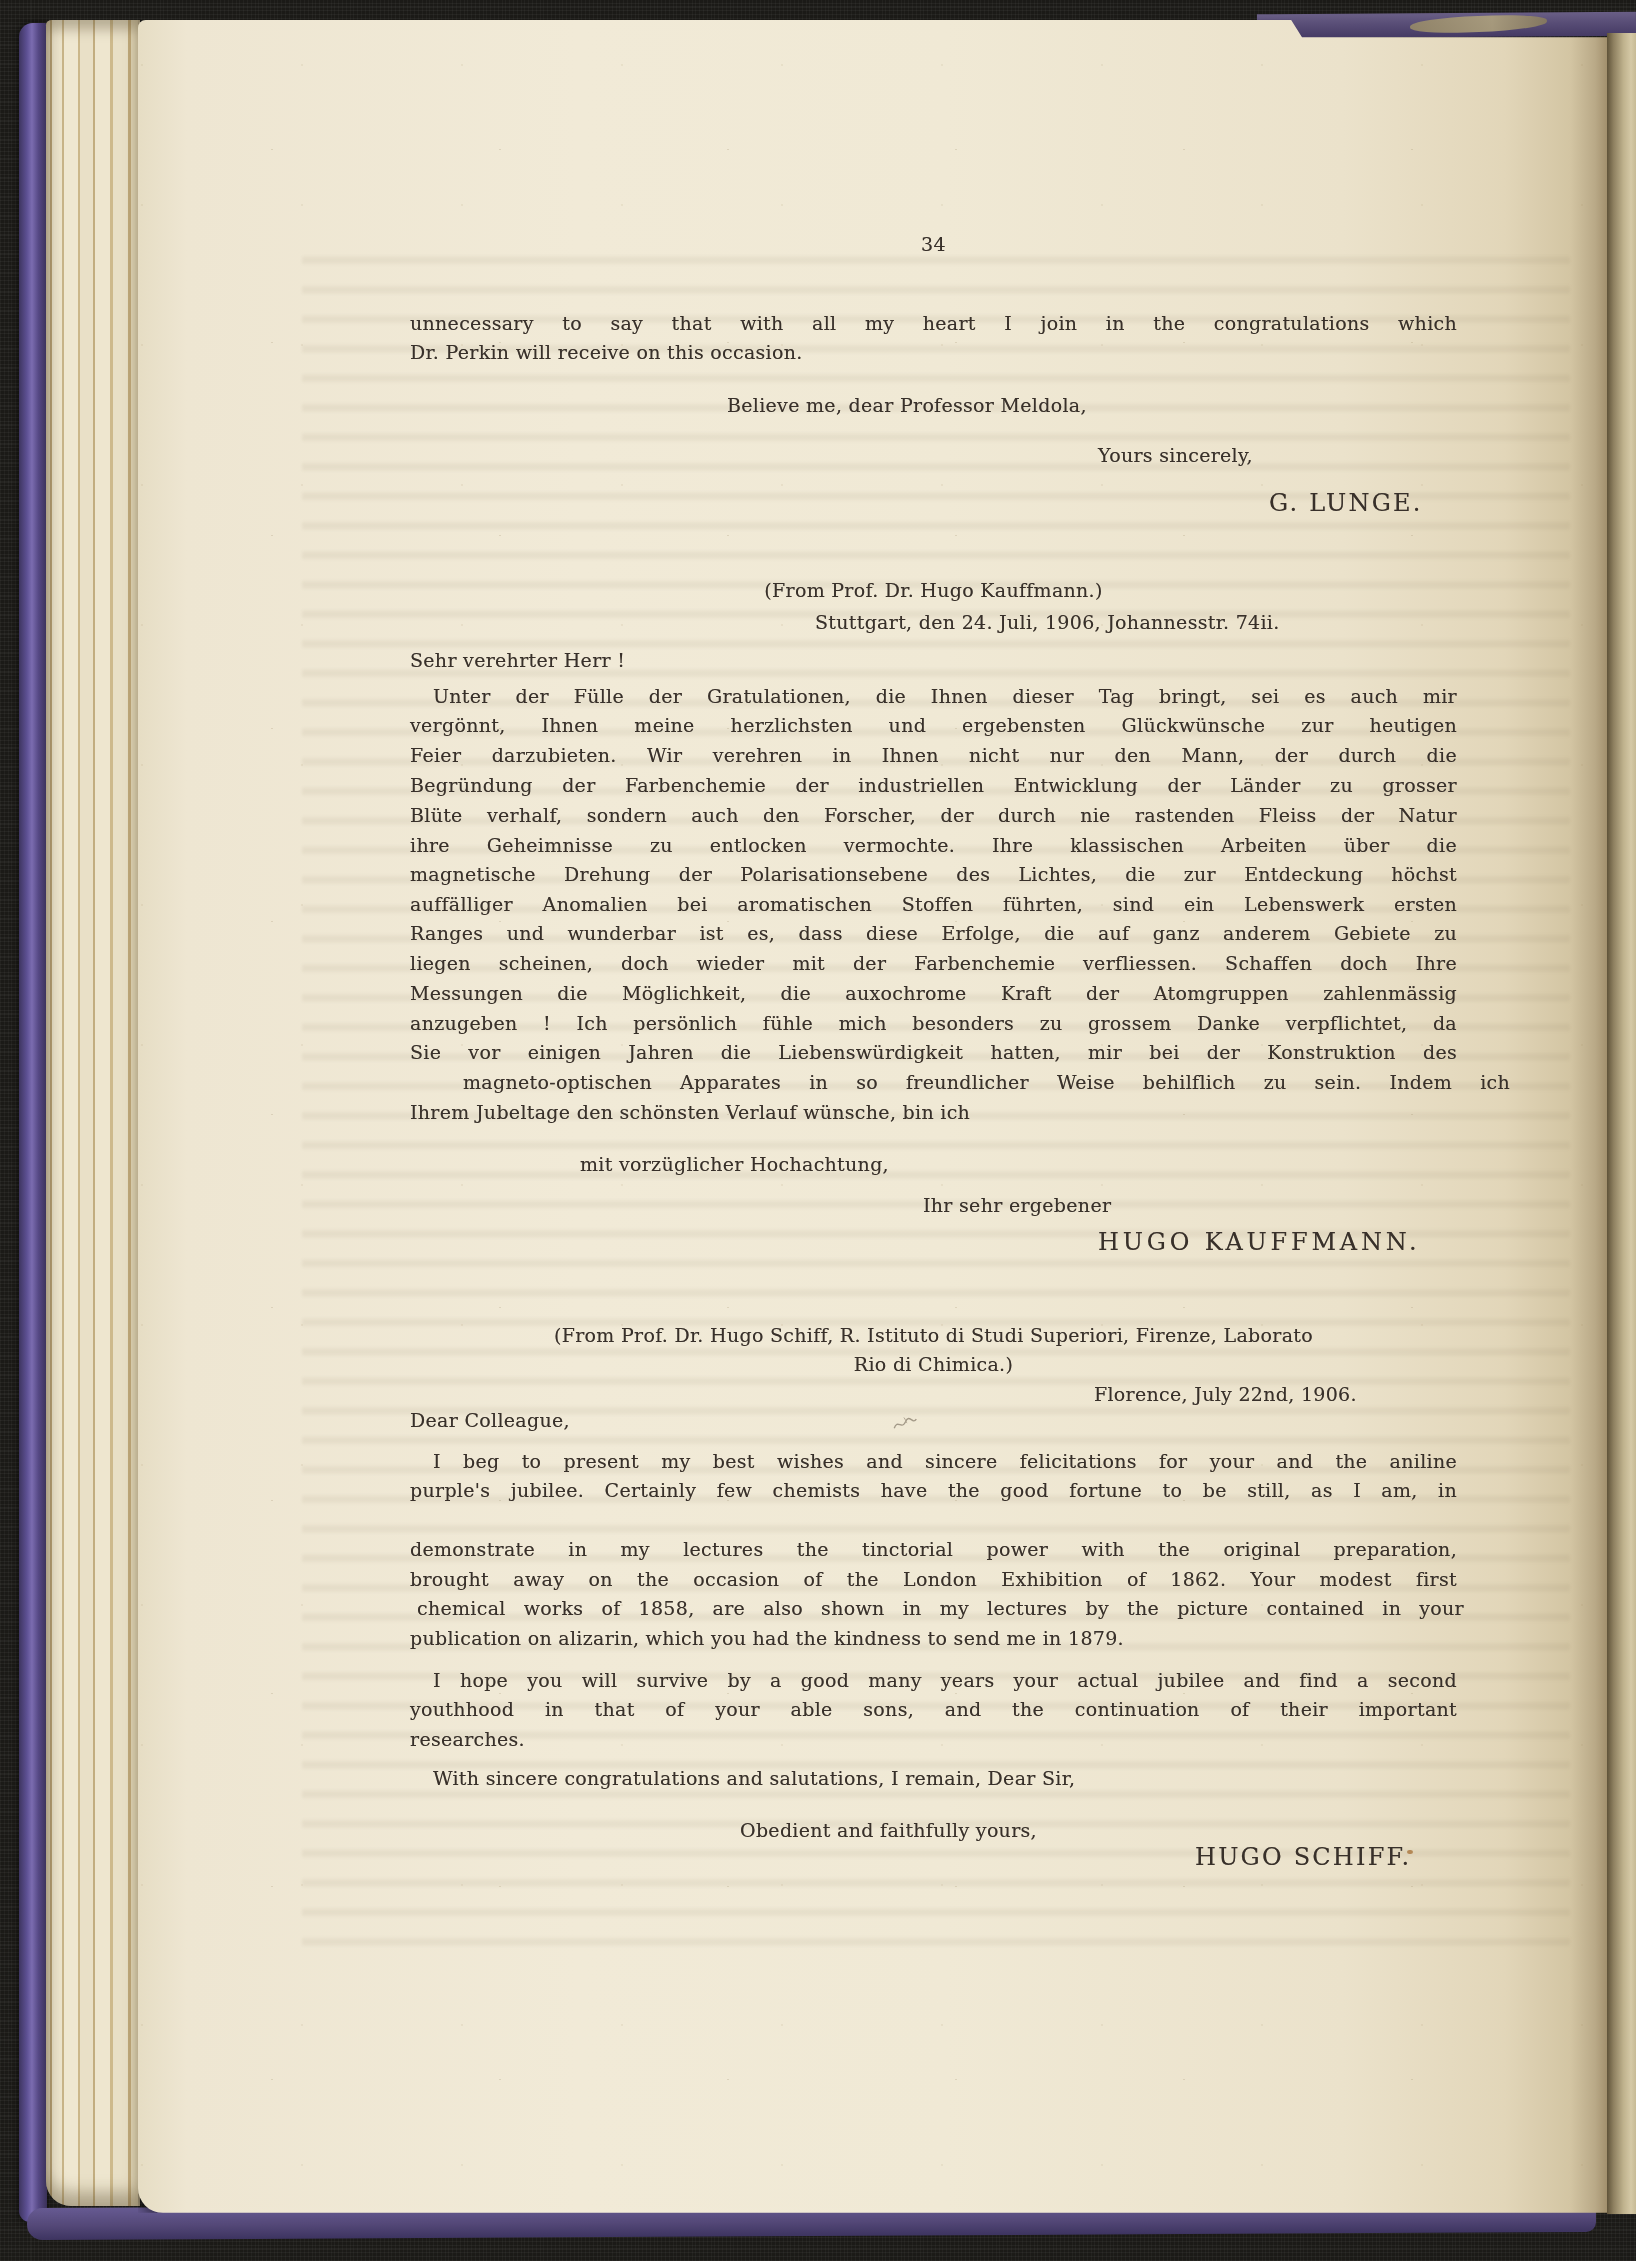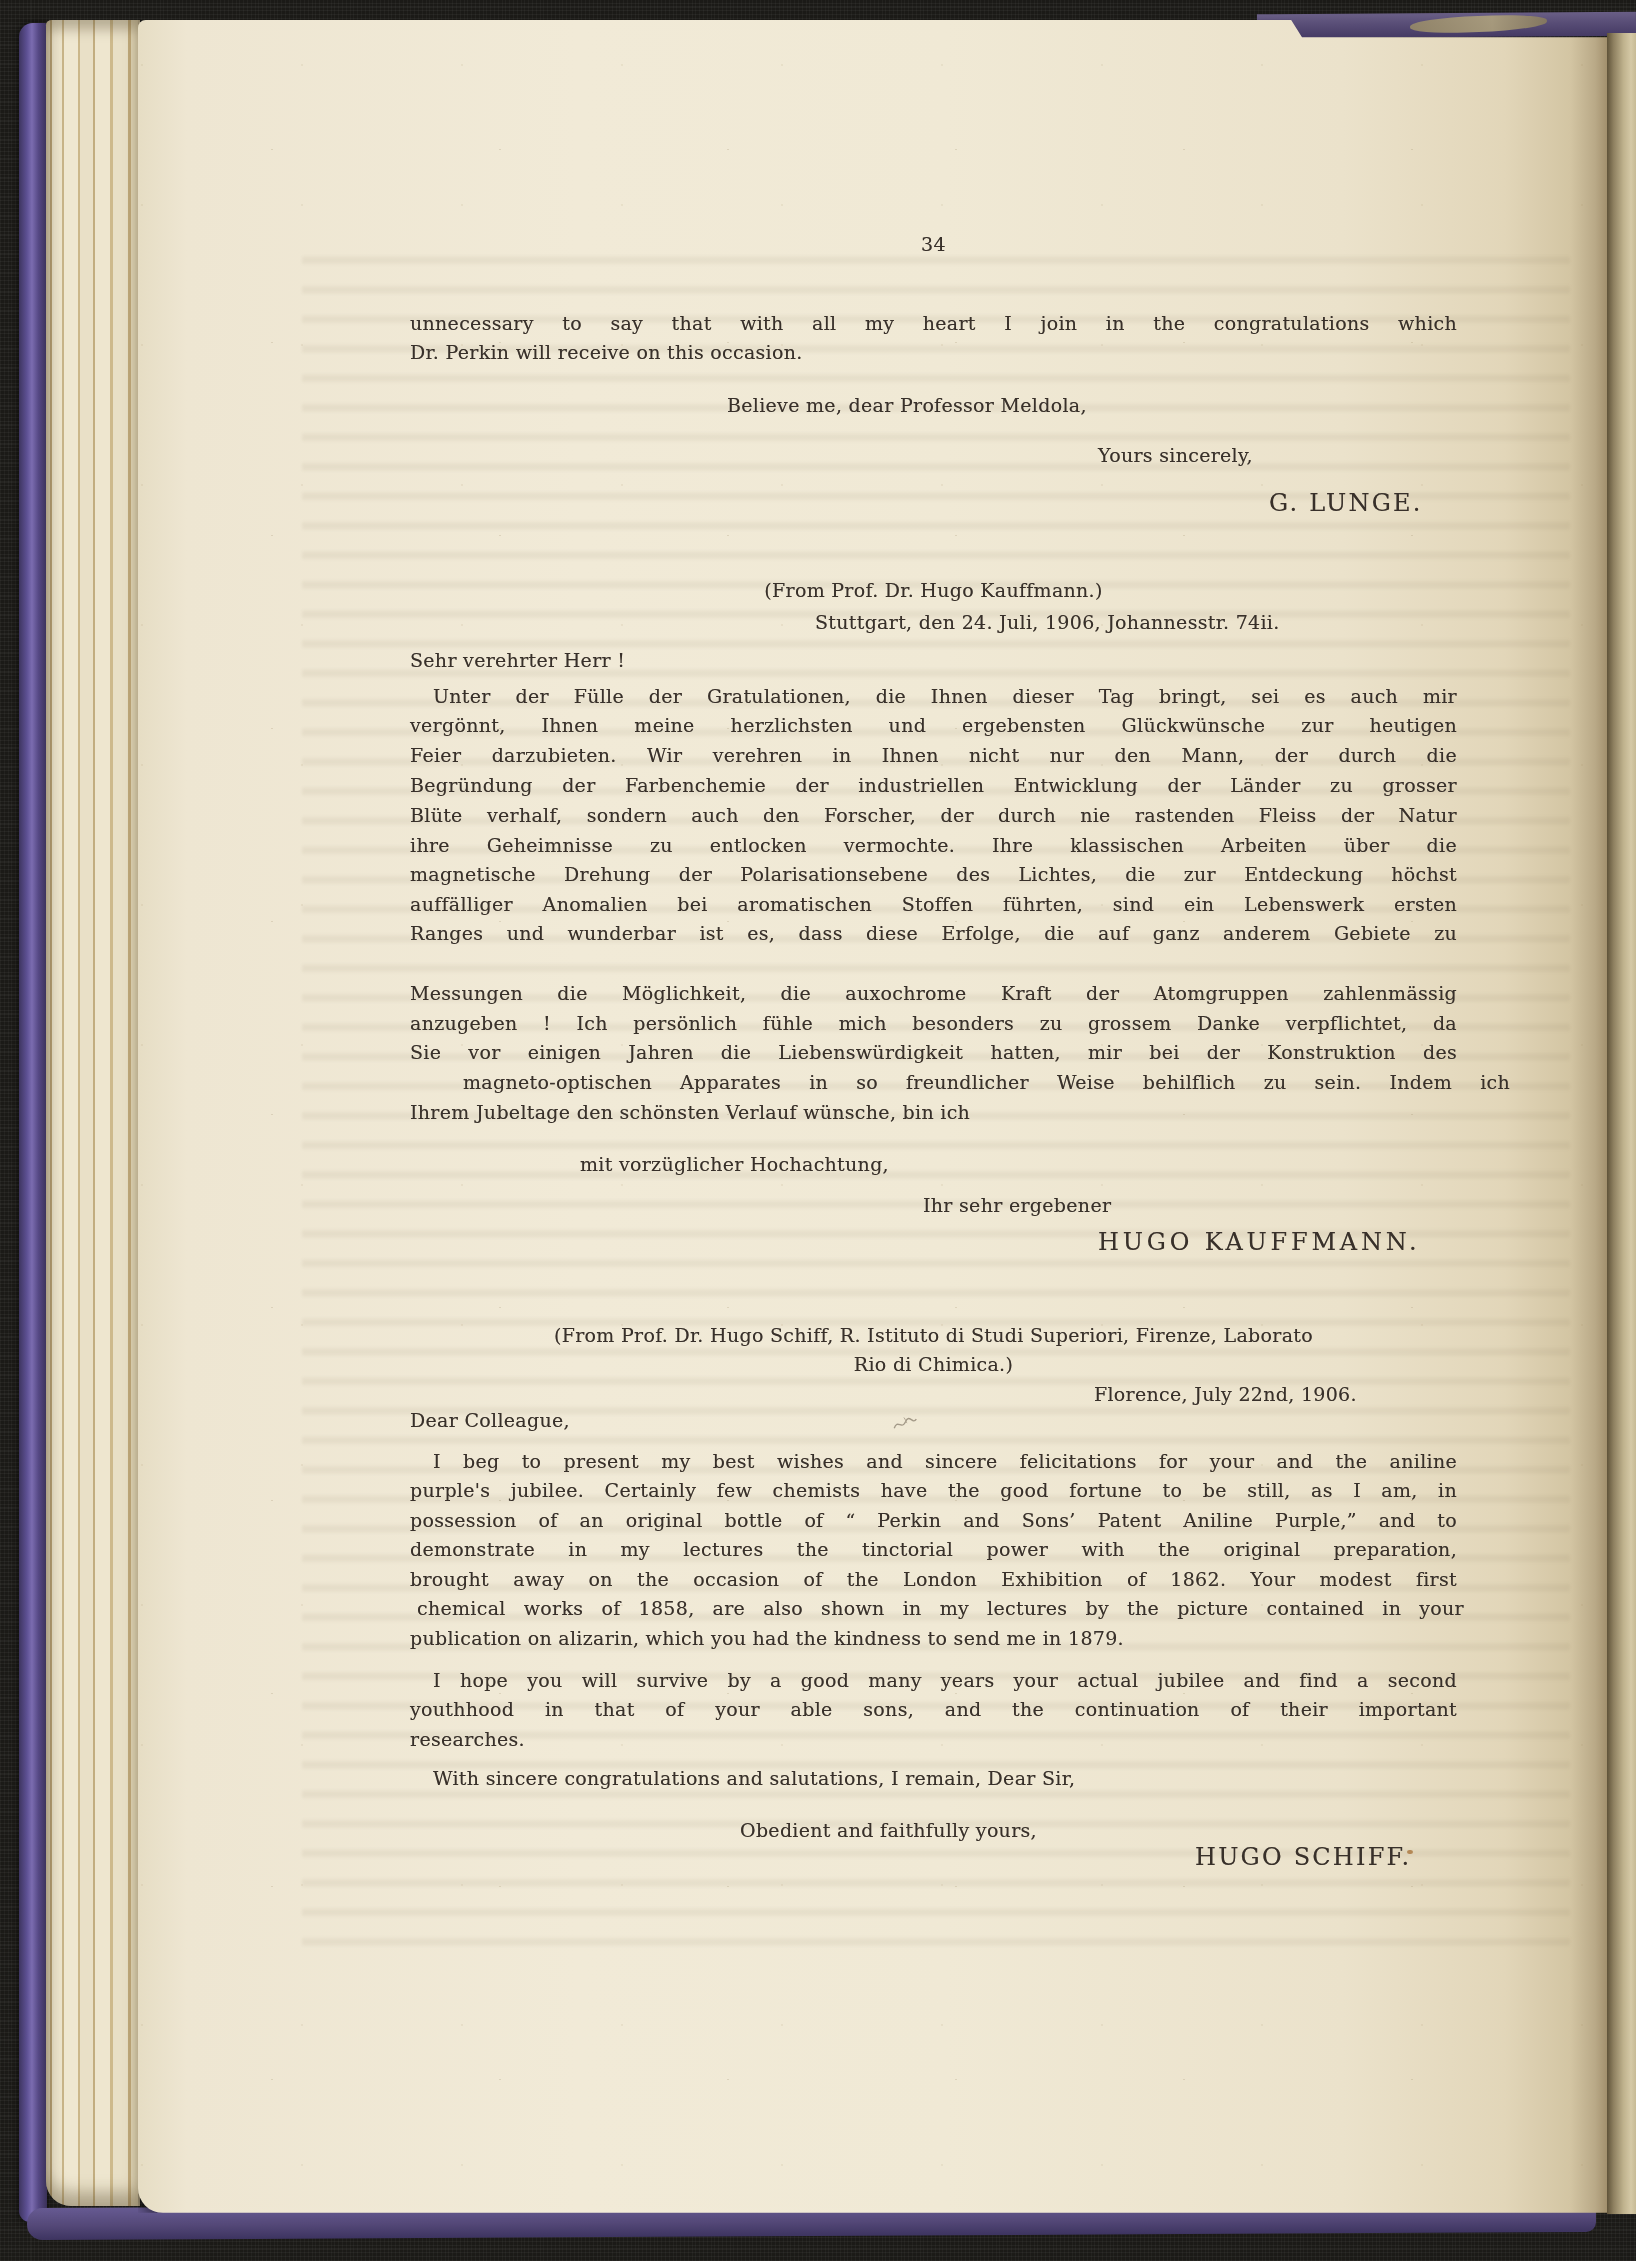--- a/index.html
+++ b/index.html
@@ -117,20 +117,21 @@
 
   <div class="line jl" style="left:295px;top:662px;width:1024px;">Unter der Fülle der Gratulationen, die Ihnen dieser Tag bringt, sei es auch mir</div>
   <div class="line jl" style="left:272px;top:691px;width:1047px;">vergönnt, Ihnen meine herzlichsten und ergebensten Glückwünsche zur heutigen</div>
   <div class="line jl" style="left:272px;top:721px;width:1047px;">Feier darzubieten.  Wir verehren in Ihnen nicht nur den Mann, der durch die</div>
   <div class="line jl" style="left:272px;top:751px;width:1047px;">Begründung der Farbenchemie der industriellen Entwicklung der Länder zu grosser</div>
   <div class="line jl" style="left:272px;top:781px;width:1047px;">Blüte verhalf, sondern auch den Forscher, der durch nie rastenden Fleiss der Natur</div>
   <div class="line jl" style="left:272px;top:811px;width:1047px;">ihre Geheimnisse zu entlocken vermochte.  Ihre klassischen Arbeiten über die</div>
   <div class="line jl" style="left:272px;top:840px;width:1047px;">magnetische Drehung der Polarisationsebene des Lichtes, die zur Entdeckung höchst</div>
   <div class="line jl" style="left:272px;top:870px;width:1047px;">auffälliger Anomalien bei aromatischen Stoffen führten, sind ein Lebenswerk ersten</div>
   <div class="line jl" style="left:272px;top:899px;width:1047px;">Ranges und wunderbar ist es, dass diese Erfolge, die auf ganz anderem Gebiete zu</div>
+  <div class="line jl" style="left:272px;top:929px;width:1047px;">liegen scheinen, doch wieder mit der Farbenchemie verfliessen.  Schaffen doch Ihre</div>
   <div class="line jl" style="left:272px;top:959px;width:1047px;">Messungen die Möglichkeit, die auxochrome Kraft der Atomgruppen zahlenmässig</div>
   <div class="line jl" style="left:272px;top:989px;width:1047px;">anzugeben !  Ich persönlich fühle mich besonders zu grossem Danke verpflichtet, da</div>
   <div class="line jl" style="left:272px;top:1018px;width:1047px;">Sie vor einigen Jahren die Liebenswürdigkeit hatten, mir bei der Konstruktion des</div>
   <div class="line jl" style="left:285px;top:1048px;width:1047px;margin-left:40px;">magneto-optischen Apparates in so freundlicher Weise behilflich zu sein.  Indem ich</div>
   <div class="line" style="left:272px;top:1078px;">Ihrem Jubeltage den schönsten Verlauf wünsche, bin ich</div>
 
   <div class="line" style="left:442px;top:1130px;">mit vorzüglicher Hochachtung,</div>
   <div class="line" style="left:785px;top:1171px;">Ihr sehr ergebener</div>
   <div class="line sig sp7" style="left:960px;top:1206px;">HUGO KAUFFMANN.</div>
 
@@ -139,21 +140,20 @@
   <div class="line" style="left:956px;top:1360px;">Florence, July 22nd, 1906.</div>
   <div class="line" style="left:272px;top:1386px;">Dear Colleague,</div>
 
   <svg class="abs pencil" style="left:753px;top:1394px;" width="28" height="21" viewBox="0 0 52 38">
     <path d="M6 26 C 12 8, 20 30, 27 14 S 40 20, 47 9" stroke="#8a7f6e" stroke-width="2.6" fill="none"></path>
     <path d="M24 6 C 28 10, 26 14, 30 16" stroke="#968b79" stroke-width="1.8" fill="none"></path>
   </svg>
 
   <div class="line jl" style="left:295px;top:1427px;width:1024px;">I beg to present my best wishes and sincere felicitations for your and the aniline</div>
   <div class="line jl" style="left:272px;top:1456px;width:1047px;">purple's jubilee.  Certainly few chemists have the good fortune to be still, as I am, in</div>
-  <div class="line jl" style="left:272px;top:1486px;width:1047px;">possession of an original bottle of “ Perkin and Sons’ Patent Aniline Purple,” and to</div>
   <div class="line jl" style="left:272px;top:1515px;width:1047px;">demonstrate in my lectures the tinctorial power with the original preparation,</div>
   <div class="line jl" style="left:272px;top:1545px;width:1047px;">brought away on the occasion of the London Exhibition of 1862.  Your modest first</div>
   <div class="line jl" style="left:272px;top:1574px;width:1047px;margin-left:7px;">chemical works of 1858, are also shown in my lectures by the picture contained in your</div>
   <div class="line" style="left:272px;top:1604px;">publication on alizarin, which you had the kindness to send me in 1879.</div>
 
   <div class="line jl" style="left:295px;top:1646px;width:1024px;">I hope you will survive by a good many years your actual jubilee and find a second</div>
   <div class="line jl" style="left:272px;top:1675px;width:1047px;">youthhood in that of your able sons, and the continuation of their important</div>
   <div class="line" style="left:272px;top:1705px;">researches.</div>
 
   <div class="line" style="left:295px;top:1744px;">With sincere congratulations and salutations, I remain, Dear Sir,</div>

